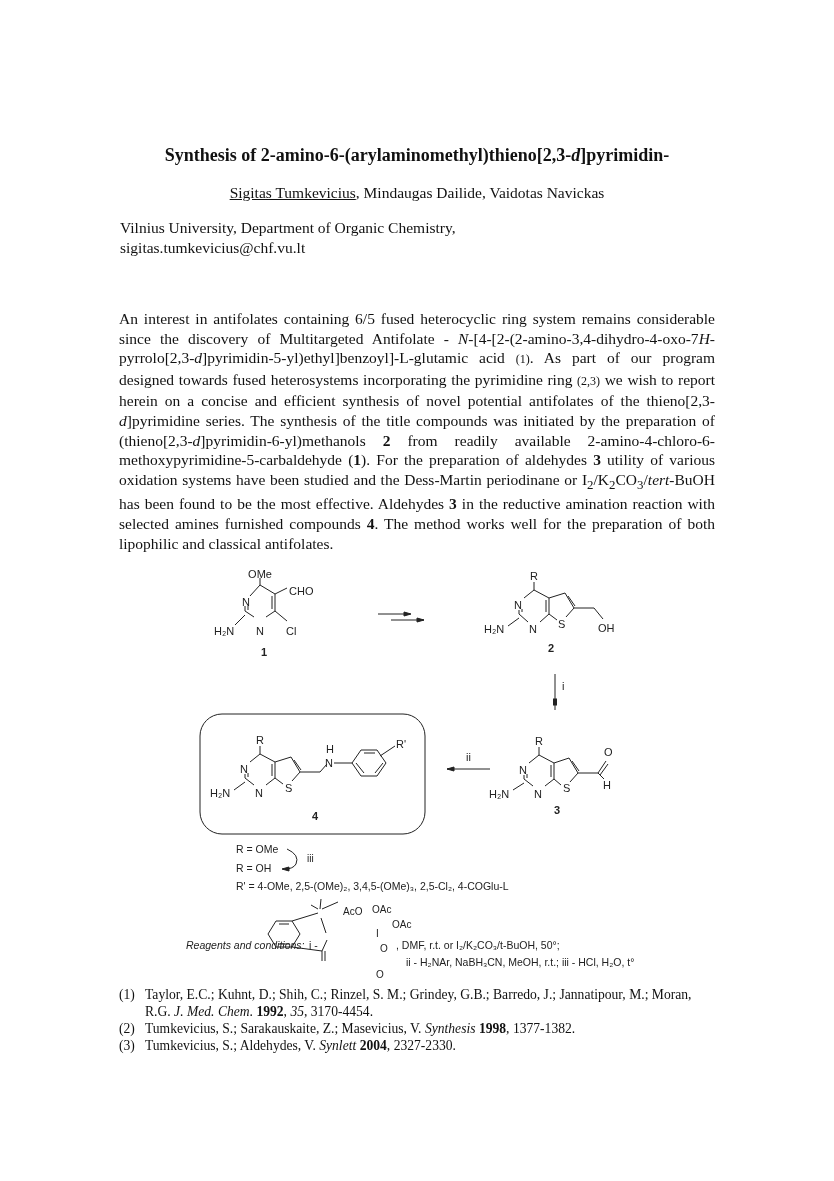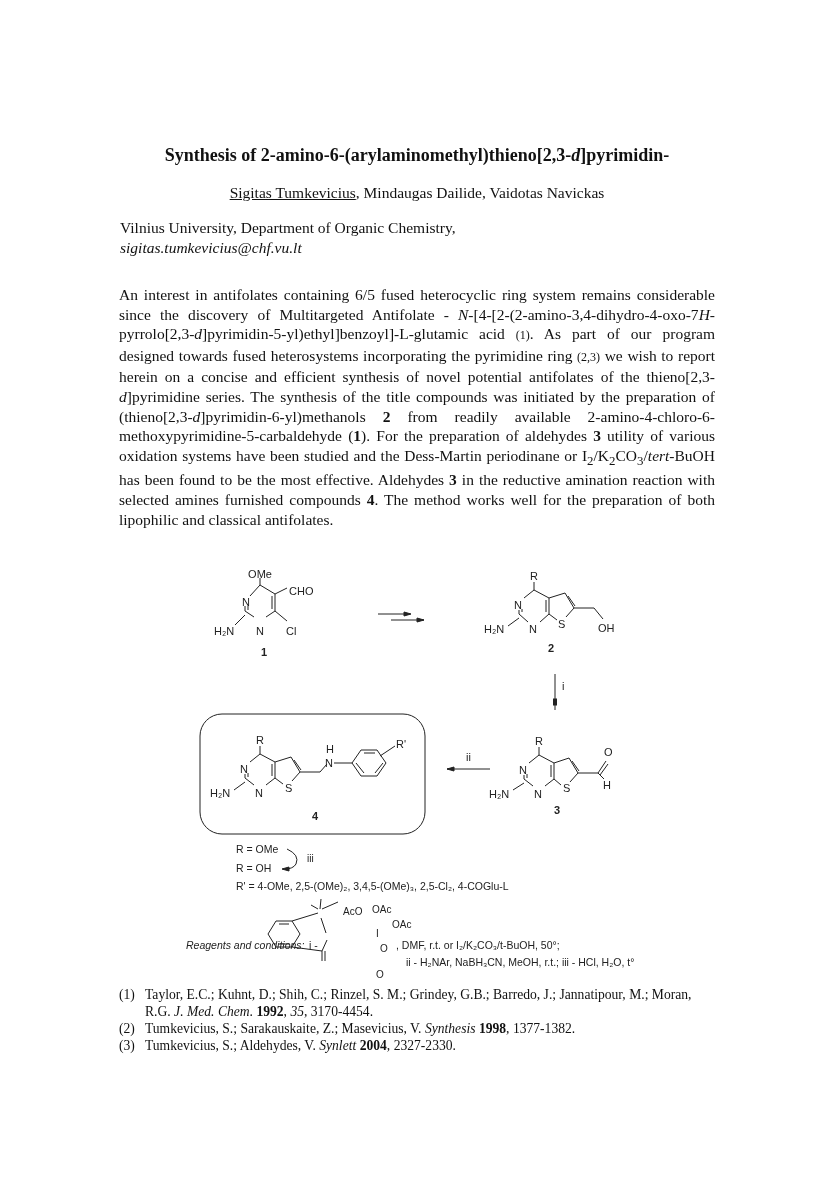--- a/index.html
+++ b/index.html
@@ -2,22 +2,22 @@
 <html><head>
 <meta charset="utf-8">
 <style>
   html, body { margin:0; padding:0; background:#ffffff; }
   body { width:834px; height:1181px; position:relative; overflow:hidden; color:#111; font-family:"Liberation Serif", serif; }
   .abs { position:absolute; }
   .title { left:120px; width:594px; top:121px; text-align:center; font-weight:bold; font-size:18px; line-height:23px;margin-top:23px; }
   .authors { left:120px; width:594px; top:184px; text-align:center; font-size:15.5px; }
   .authors .u { text-decoration:underline; }
   .affil { left:120px; width:594px; top:218px; text-align:left; font-size:15.5px; line-height:20px; }
-  .affil .email { font-style:italic; }
-  .abstract { left:119px; width:596px; top:285px; font-size:15.5px; line-height:19.6px; text-align:justify; }
+  .affil .email { }
+  .abstract { left:119px; width:596px; top:309px; font-size:15.5px; line-height:19.6px; text-align:justify; }
   .abstract .sm { font-size:12px; }
   .scheme { left:0; top:0; width:834px; height:1181px; }
   .scheme text { font-family:"Liberation Sans", sans-serif; fill:#222; }
   .refs { left:119px; width:600px; top:986px; font-size:13.6px; line-height:17px; }
   .ref { display:flex; }
   .ref .num { width:26px; flex:none; }
   .ref .txt { flex:1; }
   i, .it { font-style:italic; }
   b { font-weight:bold; }
 </style>

